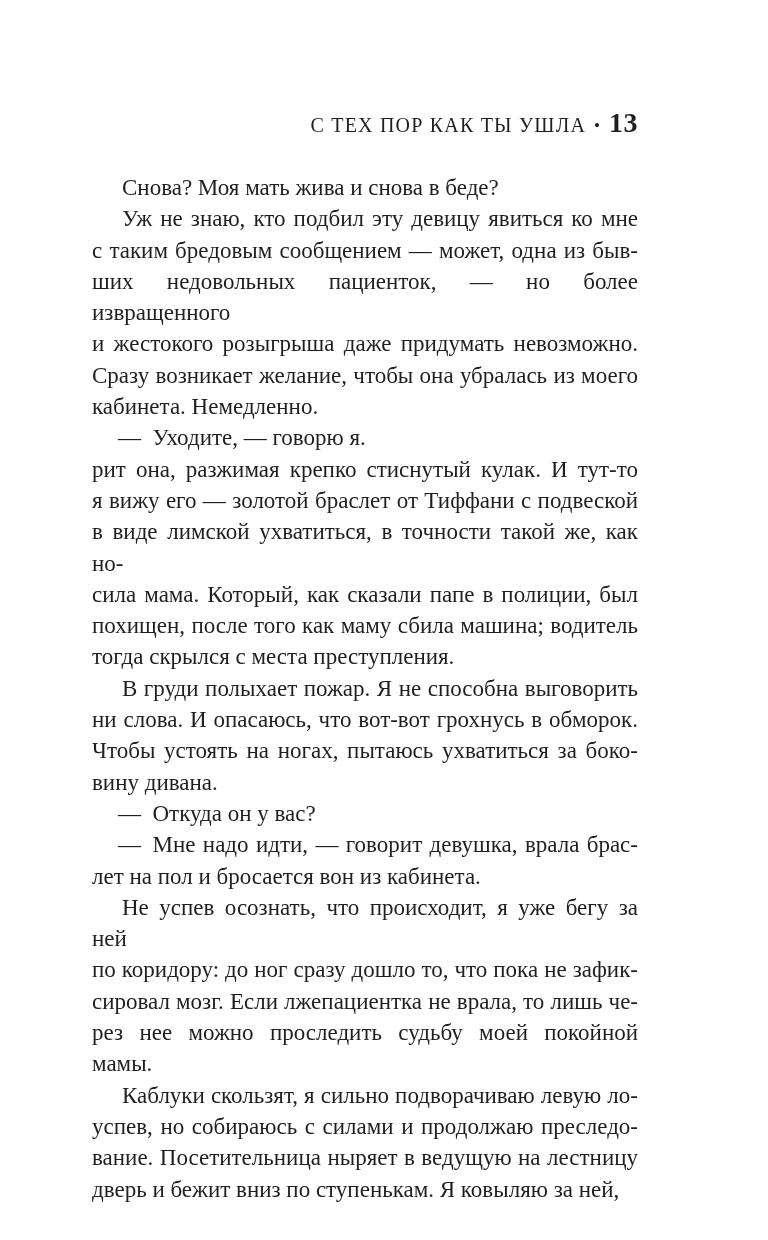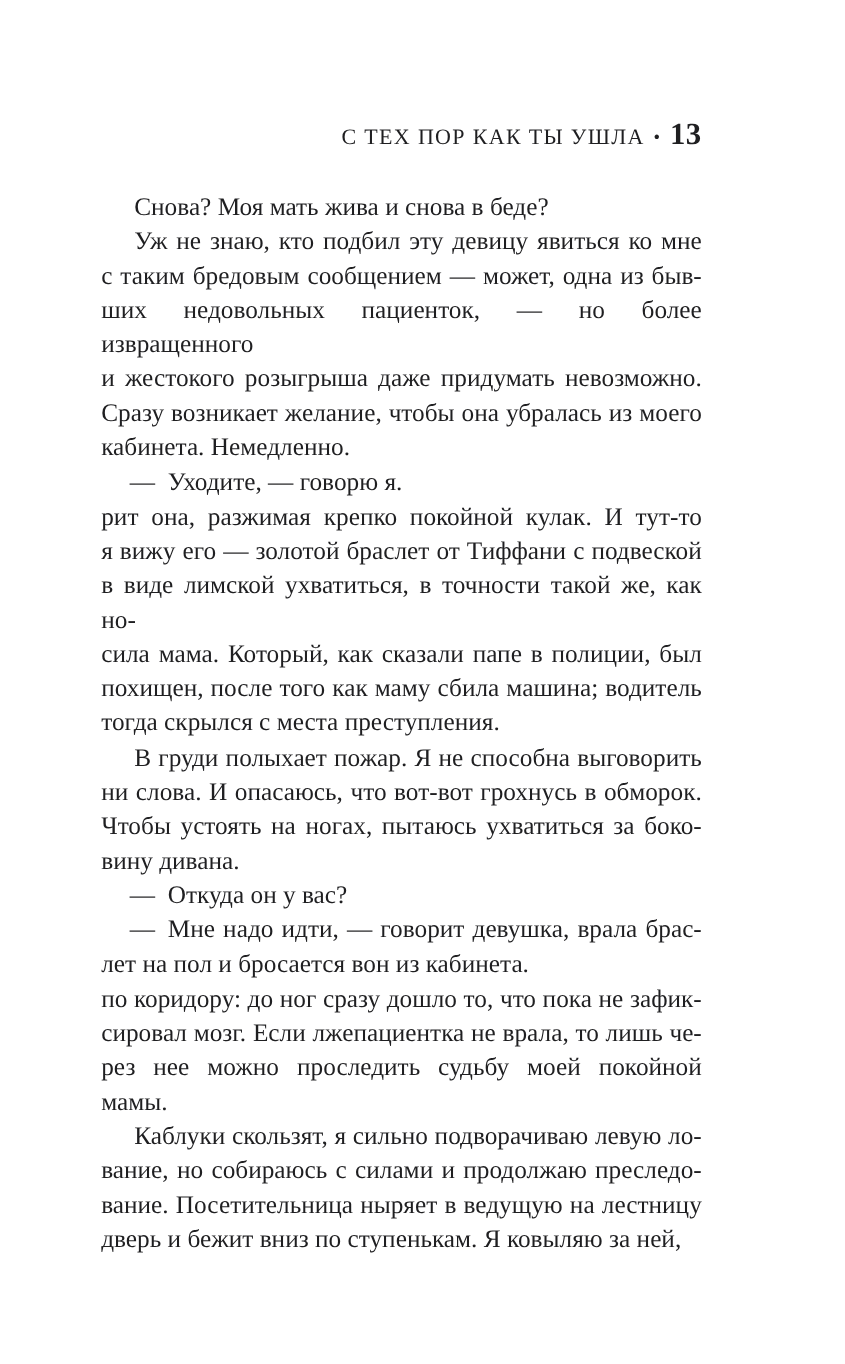--- a/index.html
+++ b/index.html
@@ -70,35 +70,36 @@
 
   <div class="text-body" id="text-body">
       <div class="line ind-p">Снова? Моя мать жива и снова в беде?</div>
       <div class="line just ind-p">Уж не знаю, кто подбил эту девицу явиться ко мне</div>
       <div class="line just">с таким бредовым сообщением — может, одна из быв-</div>
       <div class="line just">ших недовольных пациенток, — но более извращенного</div>
       <div class="line just">и жестокого розыгрыша даже придумать невозможно.</div>
       <div class="line just">Сразу возникает желание, чтобы она убралась из моего</div>
       <div class="line">кабинета. Немедленно.</div>
       <div class="line ind-d">— Уходите, — говорю я.</div>
-      <div class="line just">рит она, разжимая крепко покойной кулак. И тут-то</div>
+      <div class="line just">рит она, разжимая крепко стиснутый кулак. И тут-то</div>
       <div class="line just">я вижу его — золотой браслет от Тиффани с подвеской</div>
       <div class="line just">в виде лимской ухватиться, в точности такой же, как но-</div>
       <div class="line just">сила мама. Который, как сказали папе в полиции, был</div>
       <div class="line just">похищен, после того как маму сбила машина; водитель</div>
       <div class="line">тогда скрылся с места преступления.</div>
       <div class="line just ind-p">В груди полыхает пожар. Я не способна выговорить</div>
       <div class="line just">ни слова. И опасаюсь, что вот-вот грохнусь в обморок.</div>
       <div class="line just">Чтобы устоять на ногах, пытаюсь ухватиться за боко-</div>
       <div class="line">вину дивана.</div>
       <div class="line ind-d">— Откуда он у вас?</div>
       <div class="line just ind-d">— Мне надо идти, — говорит девушка, врала брас-</div>
       <div class="line">лет на пол и бросается вон из кабинета.</div>
+      <div class="line just ind-p">Не успев осознать, что происходит, я уже бегу за ней</div>
       <div class="line just">по коридору: до ног сразу дошло то, что пока не зафик-</div>
       <div class="line just">сировал мозг. Если лжепациентка не врала, то лишь че-</div>
       <div class="line just">рез нее можно проследить судьбу моей покойной мамы.</div>
       <div class="line just ind-p">Каблуки скользят, я сильно подворачиваю левую ло-</div>
-      <div class="line just">вание, но собираюсь с силами и продолжаю преследо-</div>
+      <div class="line just">успев, но собираюсь с силами и продолжаю преследо-</div>
       <div class="line just">вание. Посетительница ныряет в ведущую на лестницу</div>
       <div class="line">дверь и бежит вниз по ступенькам. Я ковыляю за ней,</div>
     </div>
 
 </div>
 
 </body></html>

